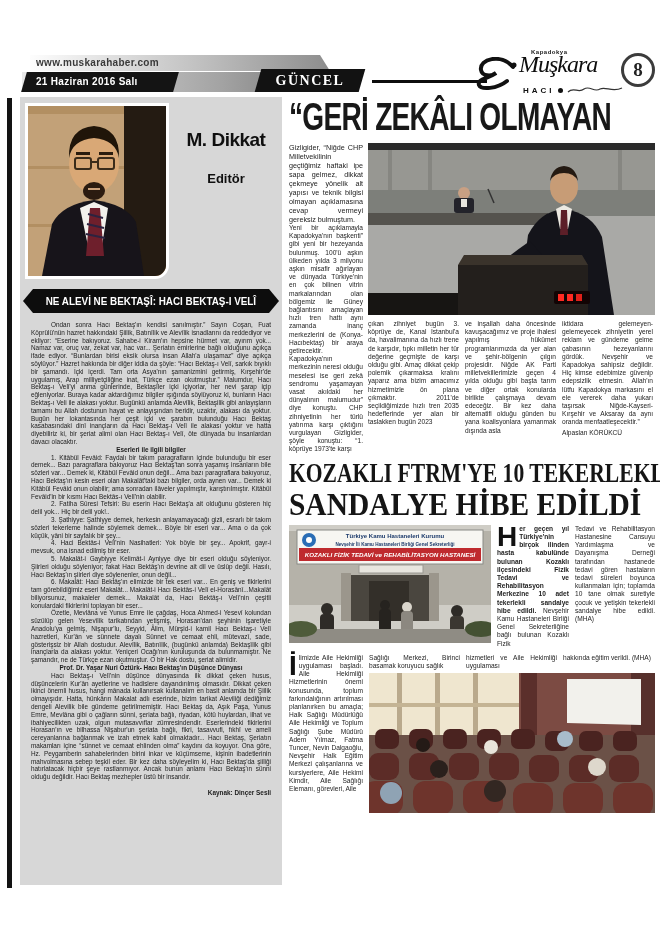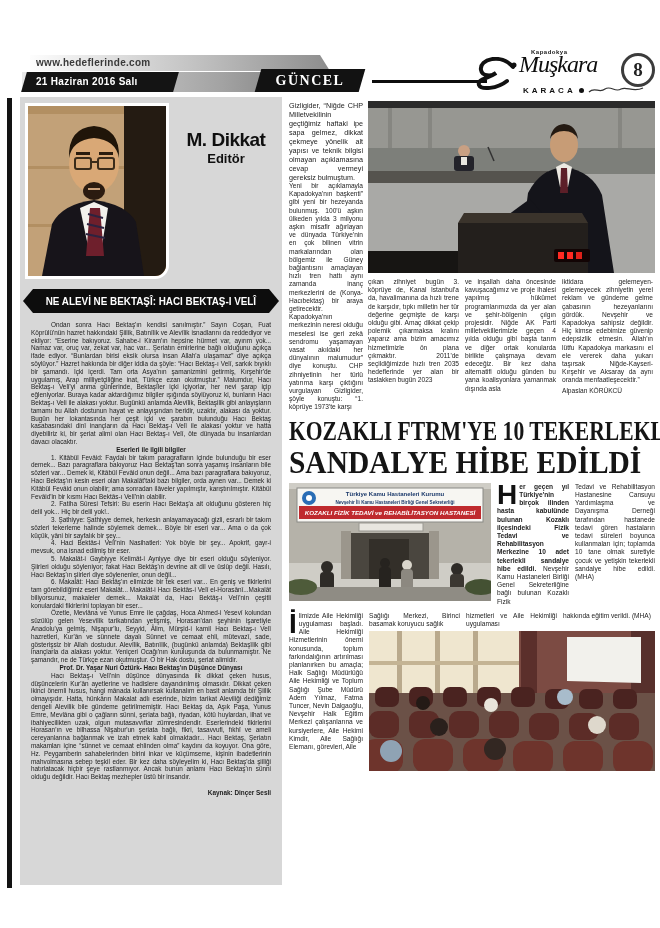--- a/index.html
+++ b/index.html
@@ -36,21 +36,21 @@
            display:flex;align-items:center;justify-content:center;background:#fff;}
 
   
   .editor-panel{position:absolute;left:20px;top:97px;width:262px;height:788px;background:#d7d7d7;}
   .ed-head{position:relative;height:192px;}
   .ed-photo{position:absolute;left:5px;top:6px;width:144px;height:176px;background:#c2a178;
             border:3px solid #fff;box-sizing:border-box;overflow:hidden;border-radius:0 0 14px 0;}
   .ed-name{position:absolute;left:152px;top:32px;width:108px;text-align:center;color:#0f0f0f;}
   .ed-name .n1{font-size:19px;font-weight:800;letter-spacing:-.5px;}
   .ed-name .n2{font-size:21px;font-weight:800;letter-spacing:-.5px;}
-  .ed-name .role{font-size:13px;font-weight:bold;margin-top:0;}
+  .ed-name .role{font-size:13px;font-weight:bold;margin-top:20px;}
   .ed-banner{margin:0 3px;height:24px;background:#0d0d0d;display:flex;align-items:center;justify-content:center;
              clip-path:polygon(0 50%,10px 0,calc(100% - 10px) 0,100% 50%,calc(100% - 10px) 100%,10px 100%);}
   .ed-banner span{color:#fff;font-size:10.5px;font-weight:800;white-space:nowrap;letter-spacing:0;
                   transform:scaleX(.94);}
   .ed-body{padding:8px 11px 0 11px;font-size:6.4px;line-height:7.8px;text-align:justify;color:#1c1c1c;}
   .ed-body p{margin:0;}
   .pi{text-indent:20px;}
   .pbc{font-weight:bold;text-align:center;text-indent:0;}
   .psrc{font-weight:bold;text-align:right;margin-top:8px !important;}
 
@@ -97,38 +97,38 @@
   .sag-photo{width:286px;height:140px;margin-top:3px;overflow:hidden;background:#6b5147;}
 </style>
 </head>
 <body>
 
 <div class="page">
   <div class="left-edge"></div>
 
   <header class="masthead">
     <div class="strip1"></div>
-    <span class="url">www.hedeflerinde.com</span>
+    <span class="url">www.muskarahaber.com</span>
     <div class="strip2"></div>
     <div class="datebox">
       <span class="inner">21 Haziran 2016 Salı</span>
     </div>
     <div class="guncelbox">
       <span class="inner">GÜNCEL</span>
     </div>
     <div class="mastrule"></div>
     <div class="logo">
       <svg class="swirl" width="46" height="34" viewBox="0 0 46 34">
         <path d="M40,10 C28,-4 6,2 8,13 C9,19 18,20 23,16 C14,22 4,22 6,28 C8,33 24,32 34,24" fill="none" stroke="#111" stroke-width="4" stroke-linecap="round"></path>
         <circle cx="41" cy="8" r="2.5" fill="#111"></circle>
       </svg>
       <span class="logo-region">Kapadokya</span>
       <span class="logo-name">Muşkara</span>
       <div class="haber-row">
-        <span class="haber">KARACA</span>
+        <span class="haber">HACI</span>
         <span class="haber-dot"></span>
         <svg width="58" height="10" viewBox="0 0 58 10">
           <path d="M2,7 C8,1 12,9 18,4 C24,0 28,8 34,4 C40,1 46,8 56,3" fill="none" stroke="#333" stroke-width="1.2"></path>
         </svg>
       </div>
       <div class="pagenum">8</div>
     </div>
   </header>
 
   <aside class="editor-panel">
@@ -177,20 +177,21 @@
       <p class="pi">Özetle, Mevlâna ve Yunus Emre ile çağdaş, Hoca Ahmed-i Yesevî kolundan süzülüp gelen Yesevîlik tarikatından yetişmiş, Horasan'dan şeyhinin işaretiyle Anadolu'ya gelmiş, Nişapur'lu, Seyyid, Âlim, Mürşid-i kamil Hacı Bektaş-ı Velî hazretleri, Kur'ân ve sünnete dayalı Sünnet ve cemaat ehli, mütevazî, sade, gösterişsiz bir Allah dostudur. Alevîlik, Batınîlik, (bugünkü anlamda) Bektaşîlik gibi inançlarla da alakası yoktur. Yeniçeri Ocağı'nın kuruluşunda da bulunmamıştır. Ne şamandır, ne de Türkçe ezan okutmuştur. O bir Hak dostu, şeriat alimidir.</p>
       <p class="pbc">Prof. Dr. Yaşar Nuri Öztürk- Hacı Bektaş'ın Düşünce Dünyası</p>
       <p class="pi">Hacı Bektaş-ı Velî'nin düşünce dünyasında ilk dikkat çeken husus, düşüncelerin Kur'ân ayetlerine ve hadislere dayandırılmış olmasıdır. Dikkat çeken ikinci önemli husus, hangi mânada kullanırsak kullanalım en basit anlamda bir Şiilik olmayışıdır. Hatta, hünkârın Makalat adlı eserinde, bizim tarikat Aleviliği dediğimiz dengeli Alevilik bile gündeme getirilmemiştir. Hacı Bektaş da, Aşık Paşa, Yunus Emre, Mevlâna gibi o çağların sünni, şeriata bağlı, riyadan, kötü huylardan, ilhat ve ibahiyecilikten uzak, olgun mutasavvıflar zümresindendir. Eserlerindeki fikirlerini Horasan'ın ve bilhassa Nişabur'un şeriata bağlı, fikri, tasavvufi, fıkhî ve ameli cereyanlarına bağlanmak ve izah etmek kabil olmaktadır... Hacı Bektaş, Şeriatın makamları içine “sünnet ve cemaat ehlinden olma” kaydını da koyuyor. Ona göre, Hz. Peygamberin sahabelerinden birini inkar ve küçümseme, kişinin ibadetlerinin mahvolmasına sebep teşkil eder. Bir kez daha söyleyelim ki, Hacı Bektaş'da şiiliği hatırlatacak hiçbir şeye rastlanmıyor. Ancak bunun anlamı Hacı Bektaş'ın sünni olduğu değildir. Hacı Bektaş mezhepler üstü bir insandır.</p>
       <p class="psrc">Kaynak: Dinçer Sesli</p>
     </div>
   </aside>
 
   <section class="right-col">
 
     <article class="main-article">
+      <div class="hl1-wrap"><span class="hl1">“GERİ ZEKÂLI OLMAYAN</span></div>
       <div class="main-body">
         <div class="mcol1">
           <p class="bold-lead">Gizligider, “Niğde CHP Milletvekilinin geçtiğimiz haftaki ipe sapa gelmez, dikkat çekmeye yönelik alt yapısı ve teknik bilgisi olmayan açıklamasına cevap vermeyi gereksiz bulmuştum.</p>
           <p class="coltext">Yeni bir açıklamayla Kapadokya'nın başkenti” gibi yeni bir hezeyanda bulunmuş. 100'ü aşkın ülkeden yılda 3 milyonu aşkın misafir ağırlayan ve dünyada Türkiye'nin en çok bilinen vitrin markalarından olan bölgemiz ile Güney bağlantısını amaçlayan hızlı tren hattı aynı zamanda inanç merkezlerini de (Konya-Hacıbektaş) bir araya getirecektir. Kapadokya'nın merkezinin neresi olduğu meselesi ise geri zekâ sendromu yaşamayan vasat akıldaki her dünyalının malumudur” diye konuştu. CHP zihniyetinin her türlü yatırıma karşı çıktığını vurgulayan Gizligider, şöyle konuştu: “1. köprüye 1973'te karşı</p>
         </div>
         <div class="main-right">
           <div class="main-photo">
             <svg width="287" height="172" viewBox="0 0 287 172">
               <rect width="287" height="172" fill="#a9a9a6"></rect>
               <rect width="287" height="7" fill="#2b2b2b"></rect>

